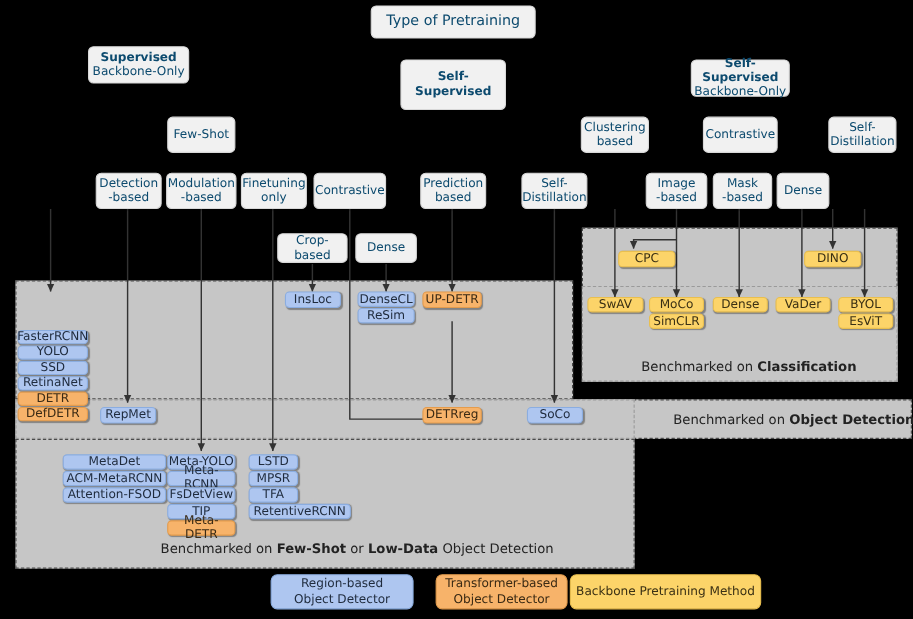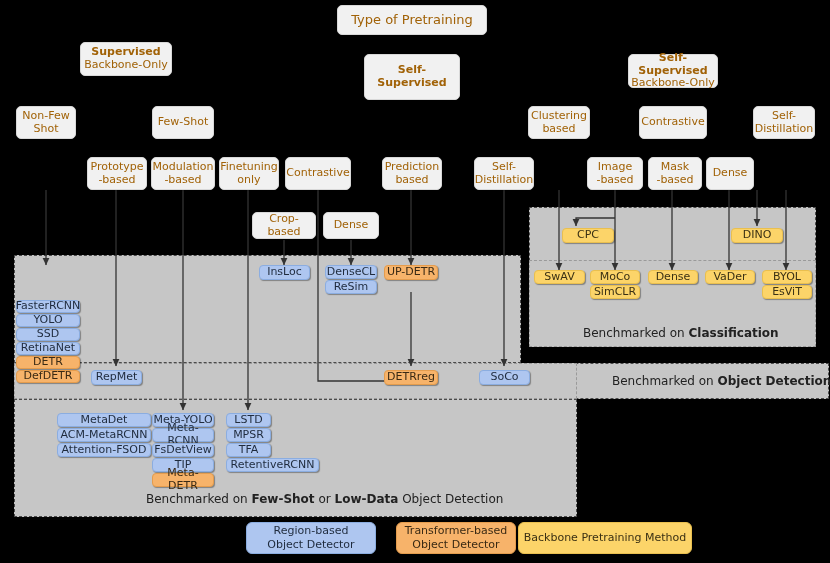--- a/index.html
+++ b/index.html
@@ -5,21 +5,21 @@
   html,body{margin:0;padding:0;background:#000;}
   body{width:830px;height:563px;position:relative;overflow:hidden;
        font-family:"DejaVu Sans","Liberation Sans",sans-serif;}
   #canvas{position:absolute;left:0;top:0;width:830px;height:563px;}
 
   .node{position:absolute;box-sizing:border-box;display:flex;align-items:center;
         justify-content:center;text-align:center;line-height:1.18;
         color:#222;border-radius:5px;}
 
   
-  .tax{background:#f1f1f1;border:1px solid #d8d8d8;color:#a16207;
+  .tax{background:#f1f1f1;border:1px solid #d8d8d8;color:#0c4a6e;
        box-shadow:0 1px 1px rgba(0,0,0,.18);}
   .tax b{font-weight:bold;}
 
   
   .chip{border-radius:4px;font-size:11px;box-shadow:1px 1px 1px rgba(0,0,0,.35);}
   .blue{background:#aec6f0;border:1px solid #8badE0;color:#1f2b3d;}
   .orange{background:#f7b36a;border:1px solid #e49c4d;color:#3a2a14;}
   .yellow{background:#fcd469;border:1px solid #e9bf4f;color:#3a3014;}
 
   
@@ -108,30 +108,28 @@
 
   <div class="node tax" style="left:364px;top:54px;width:96px;height:46px;font-size:11px;flex-direction:column;">
     <b>Self-Supervised</b>
   </div>
 
   <div class="node tax" style="left:628px;top:54px;width:90px;height:34px;font-size:11px;flex-direction:column;">
     <b>Self-Supervised</b>
     <span style="white-space:pre-line;">Backbone-Only</span>
   </div>
 
-  <div class="node tax" style="left:16px;top:106px;width:60px;height:33px;font-size:11px;white-space:pre-line;">Non-Few
-Shot</div>
   <div class="node tax" style="left:152px;top:106px;width:62px;height:33px;font-size:11px;white-space:pre-line;">Few-Shot</div>
   <div class="node tax" style="left:528px;top:106px;width:62px;height:33px;font-size:11px;white-space:pre-line;">Clustering
 based</div>
   <div class="node tax" style="left:639px;top:106px;width:68px;height:33px;font-size:11px;white-space:pre-line;">Contrastive</div>
   <div class="node tax" style="left:753px;top:106px;width:62px;height:33px;font-size:11px;white-space:pre-line;">Self-
 Distillation</div>
 
-  <div class="node tax" style="left:87px;top:157px;width:60px;height:33px;font-size:11px;white-space:pre-line;">Prototype
+  <div class="node tax" style="left:87px;top:157px;width:60px;height:33px;font-size:11px;white-space:pre-line;">Detection
 -based</div>
   <div class="node tax" style="left:151px;top:157px;width:64px;height:33px;font-size:11px;white-space:pre-line;">Modulation
 -based</div>
   <div class="node tax" style="left:219px;top:157px;width:60px;height:33px;font-size:11px;white-space:pre-line;">Finetuning
 only</div>
   <div class="node tax" style="left:285px;top:157px;width:66px;height:33px;font-size:11px;white-space:pre-line;">Contrastive</div>
   <div class="node tax" style="left:382px;top:157px;width:60px;height:33px;font-size:11px;white-space:pre-line;">Prediction
 based</div>
   <div class="node tax" style="left:474px;top:157px;width:60px;height:33px;font-size:11px;white-space:pre-line;">Self-
 Distillation</div>

